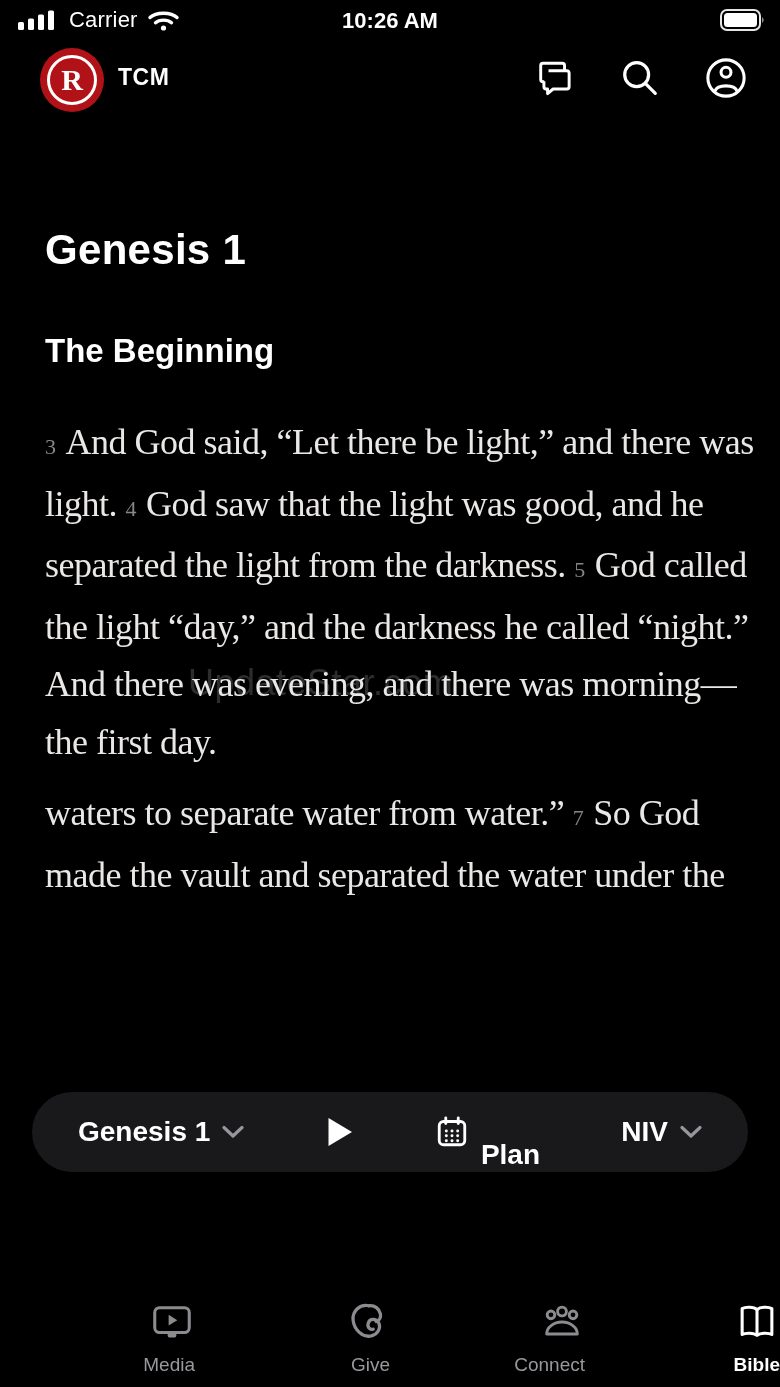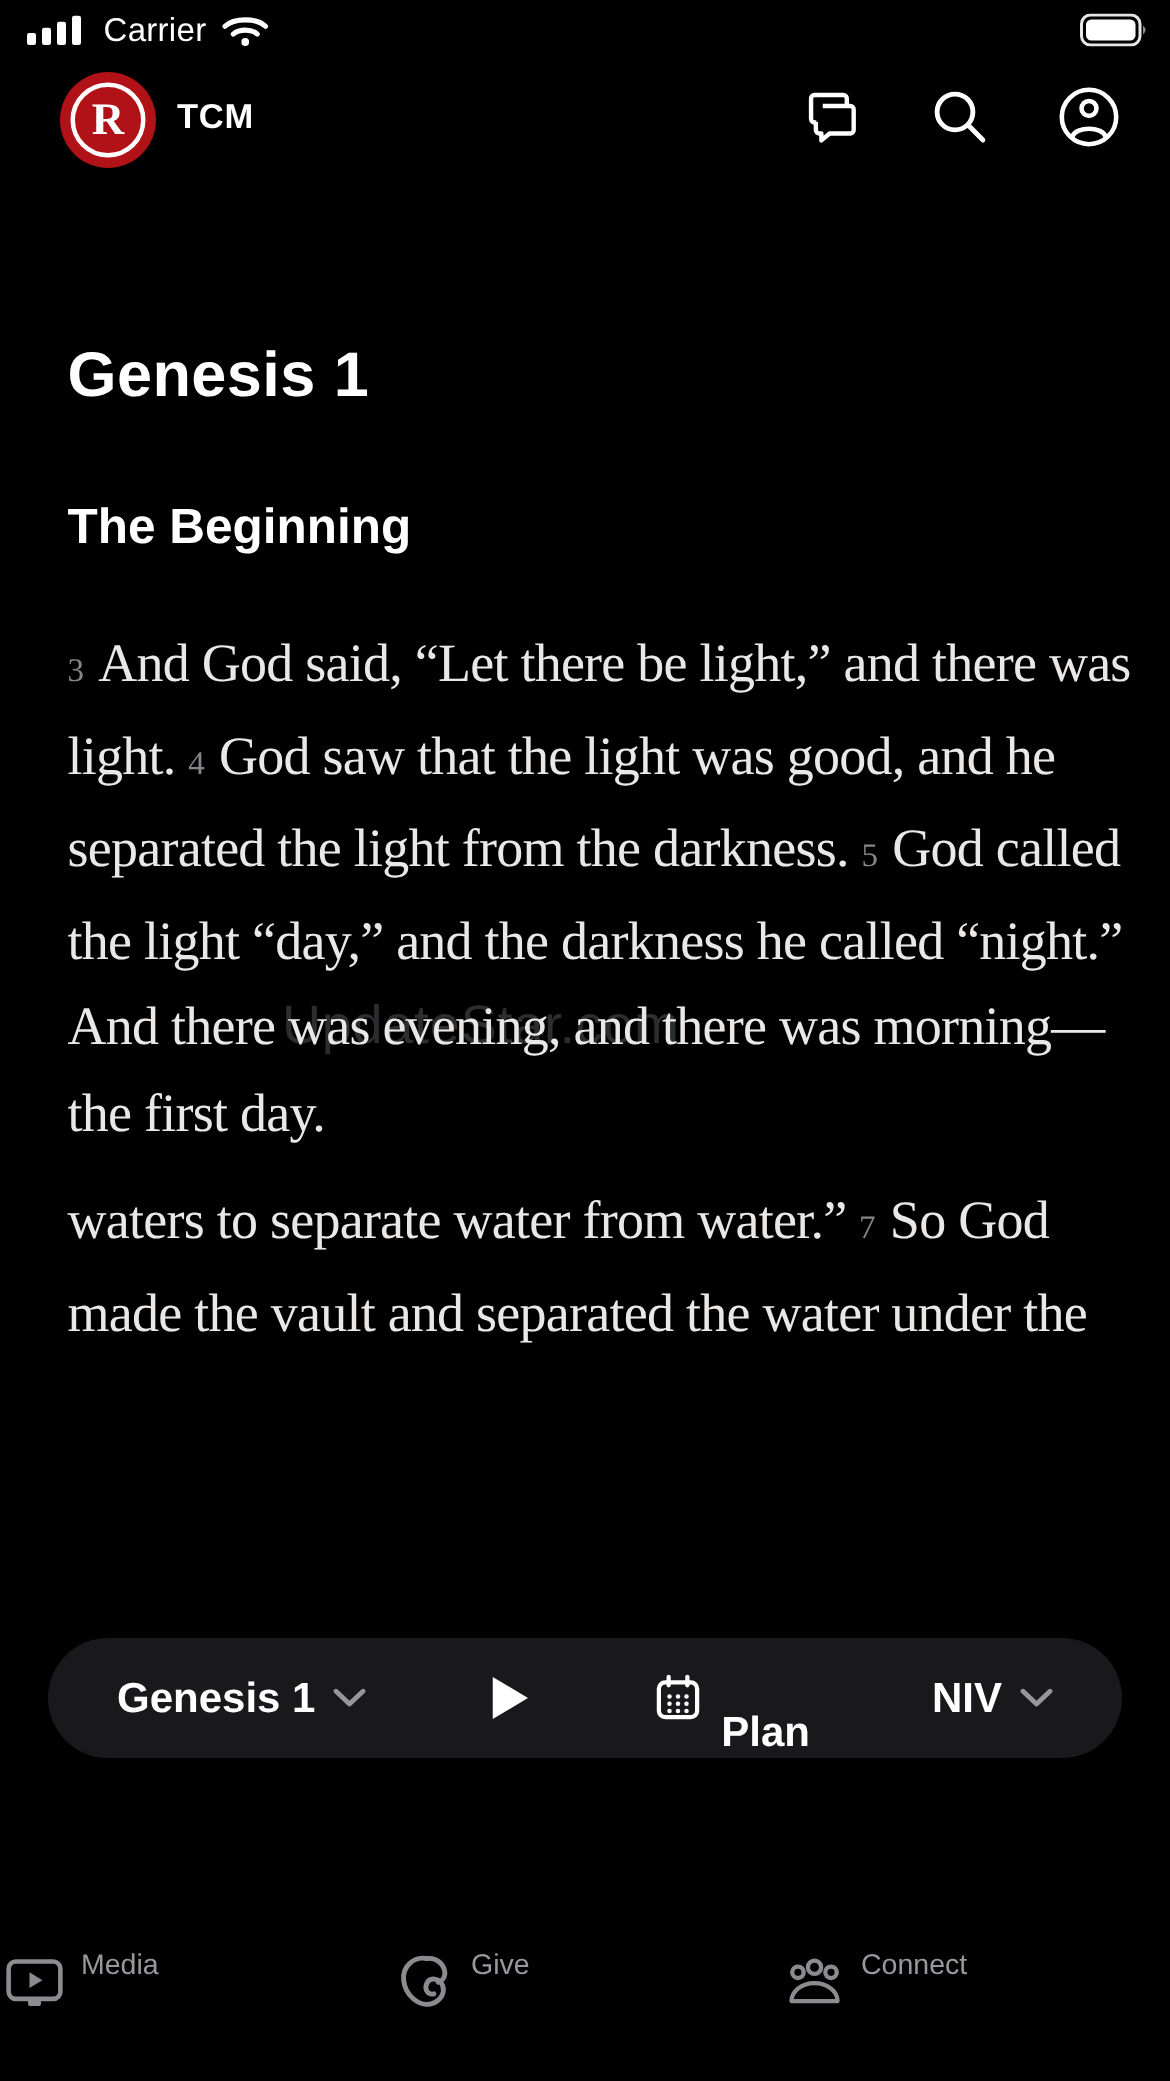--- a/index.html
+++ b/index.html
@@ -37,21 +37,21 @@
              color:#2c2d2e;letter-spacing:0.5px;}
   
   .toolbar{position:absolute;left:32px;right:32px;top:1092px;height:80px;background:#19191b;
            border-radius:40px;display:flex;align-items:center;justify-content:space-between;
            padding:0 46px;box-sizing:border-box;}
   .tb-item{display:flex;align-items:center;gap:12px;}
   .tb-label{font-size:28px;font-weight:700;color:#fff;}
   .tb-label-mid{font-size:28px;font-weight:600;color:#fff;margin-top:46px;}
   
   .tabbar{position:absolute;left:0;right:0;bottom:0;height:97px;background:#000;display:flex;}
-  .tab{flex:1;display:flex;flex-direction:row;align-items:flex-start;justify-content:flex-start;
+  .tab{flex:1;display:flex;flex-direction:column;align-items:flex-end;justify-content:flex-start;
        padding-top:10px;gap:8px;}
   .tab-label{font-size:19px;color:#98989d;}
   .tab.active .tab-label{color:#fff;font-weight:600;}
   svg{display:block;}
 </style>
 </head>
 <body>
 
 <div class="screen">
 
@@ -67,20 +67,21 @@
       </span>
       <span class="carrier">Carrier</span>
       <span>
         <svg width="33" height="23" viewBox="0 0 33 23">
           <path d="M3 8.5 C 9 2.8, 24 2.8, 30 8.5" stroke="#fff" stroke-width="3.4" fill="none" stroke-linecap="round"></path>
           <path d="M8.5 13.7 C 12.5 10.2, 20.5 10.2, 24.5 13.7" stroke="#fff" stroke-width="3.4" fill="none" stroke-linecap="round"></path>
           <circle cx="16.5" cy="19" r="2.6" fill="#fff"></circle>
         </svg>
       </span>
     </div>
+    <div class="sb-time">10:26 AM</div>
     <div class="battery">
       <svg width="46" height="22" viewBox="0 0 46 22">
         <rect x="1" y="1" width="39" height="20" rx="6" stroke="rgba(255,255,255,0.9)" stroke-width="2" fill="none"></rect>
         <rect x="4" y="4" width="33" height="14" rx="3.5" fill="#fff"></rect>
         <path d="M42 8 q3.5 3 0 6 Z" fill="rgba(255,255,255,0.55)"></path>
       </svg>
     </div>
   </div>
 
   <div class="header">
@@ -198,15 +199,24 @@
       <span>
         <svg width="46" height="46" viewBox="0 0 48 48">
           <circle cx="24" cy="12" r="4.6" stroke="#8c8c90" stroke-width="3" fill="none"></circle>
           <circle cx="12.5" cy="15.5" r="4" stroke="#8c8c90" stroke-width="3" fill="none"></circle>
           <circle cx="35.5" cy="15.5" r="4" stroke="#8c8c90" stroke-width="3" fill="none"></circle>
           <path d="M8 35.5 a16 12.5 0 0 1 32 0 Z" stroke="#8c8c90" stroke-width="3" fill="none" stroke-linejoin="round"></path>
         </svg>
       </span>
       <span class="tab-label">Connect</span>
     </div>
+    <div class="tab active">
+      <span>
+        <svg width="46" height="46" viewBox="0 0 48 48">
+          <path d="M24 10 C 20.5 7, 12 7, 8.5 9 L8.5 36 C 12 34, 20.5 34, 24 37 C 27.5 34, 36 34, 39.5 36 L39.5 9 C 36 7, 27.5 7, 24 10 Z" stroke="#fff" stroke-width="3.2" fill="none" stroke-linejoin="round"></path>
+          <line x1="24" y1="10" x2="24" y2="37" stroke="#fff" stroke-width="3.2"></line>
+        </svg>
+      </span>
+      <span class="tab-label">Bible</span>
+    </div>
   </div>
 
 </div>
 
 </body></html>

